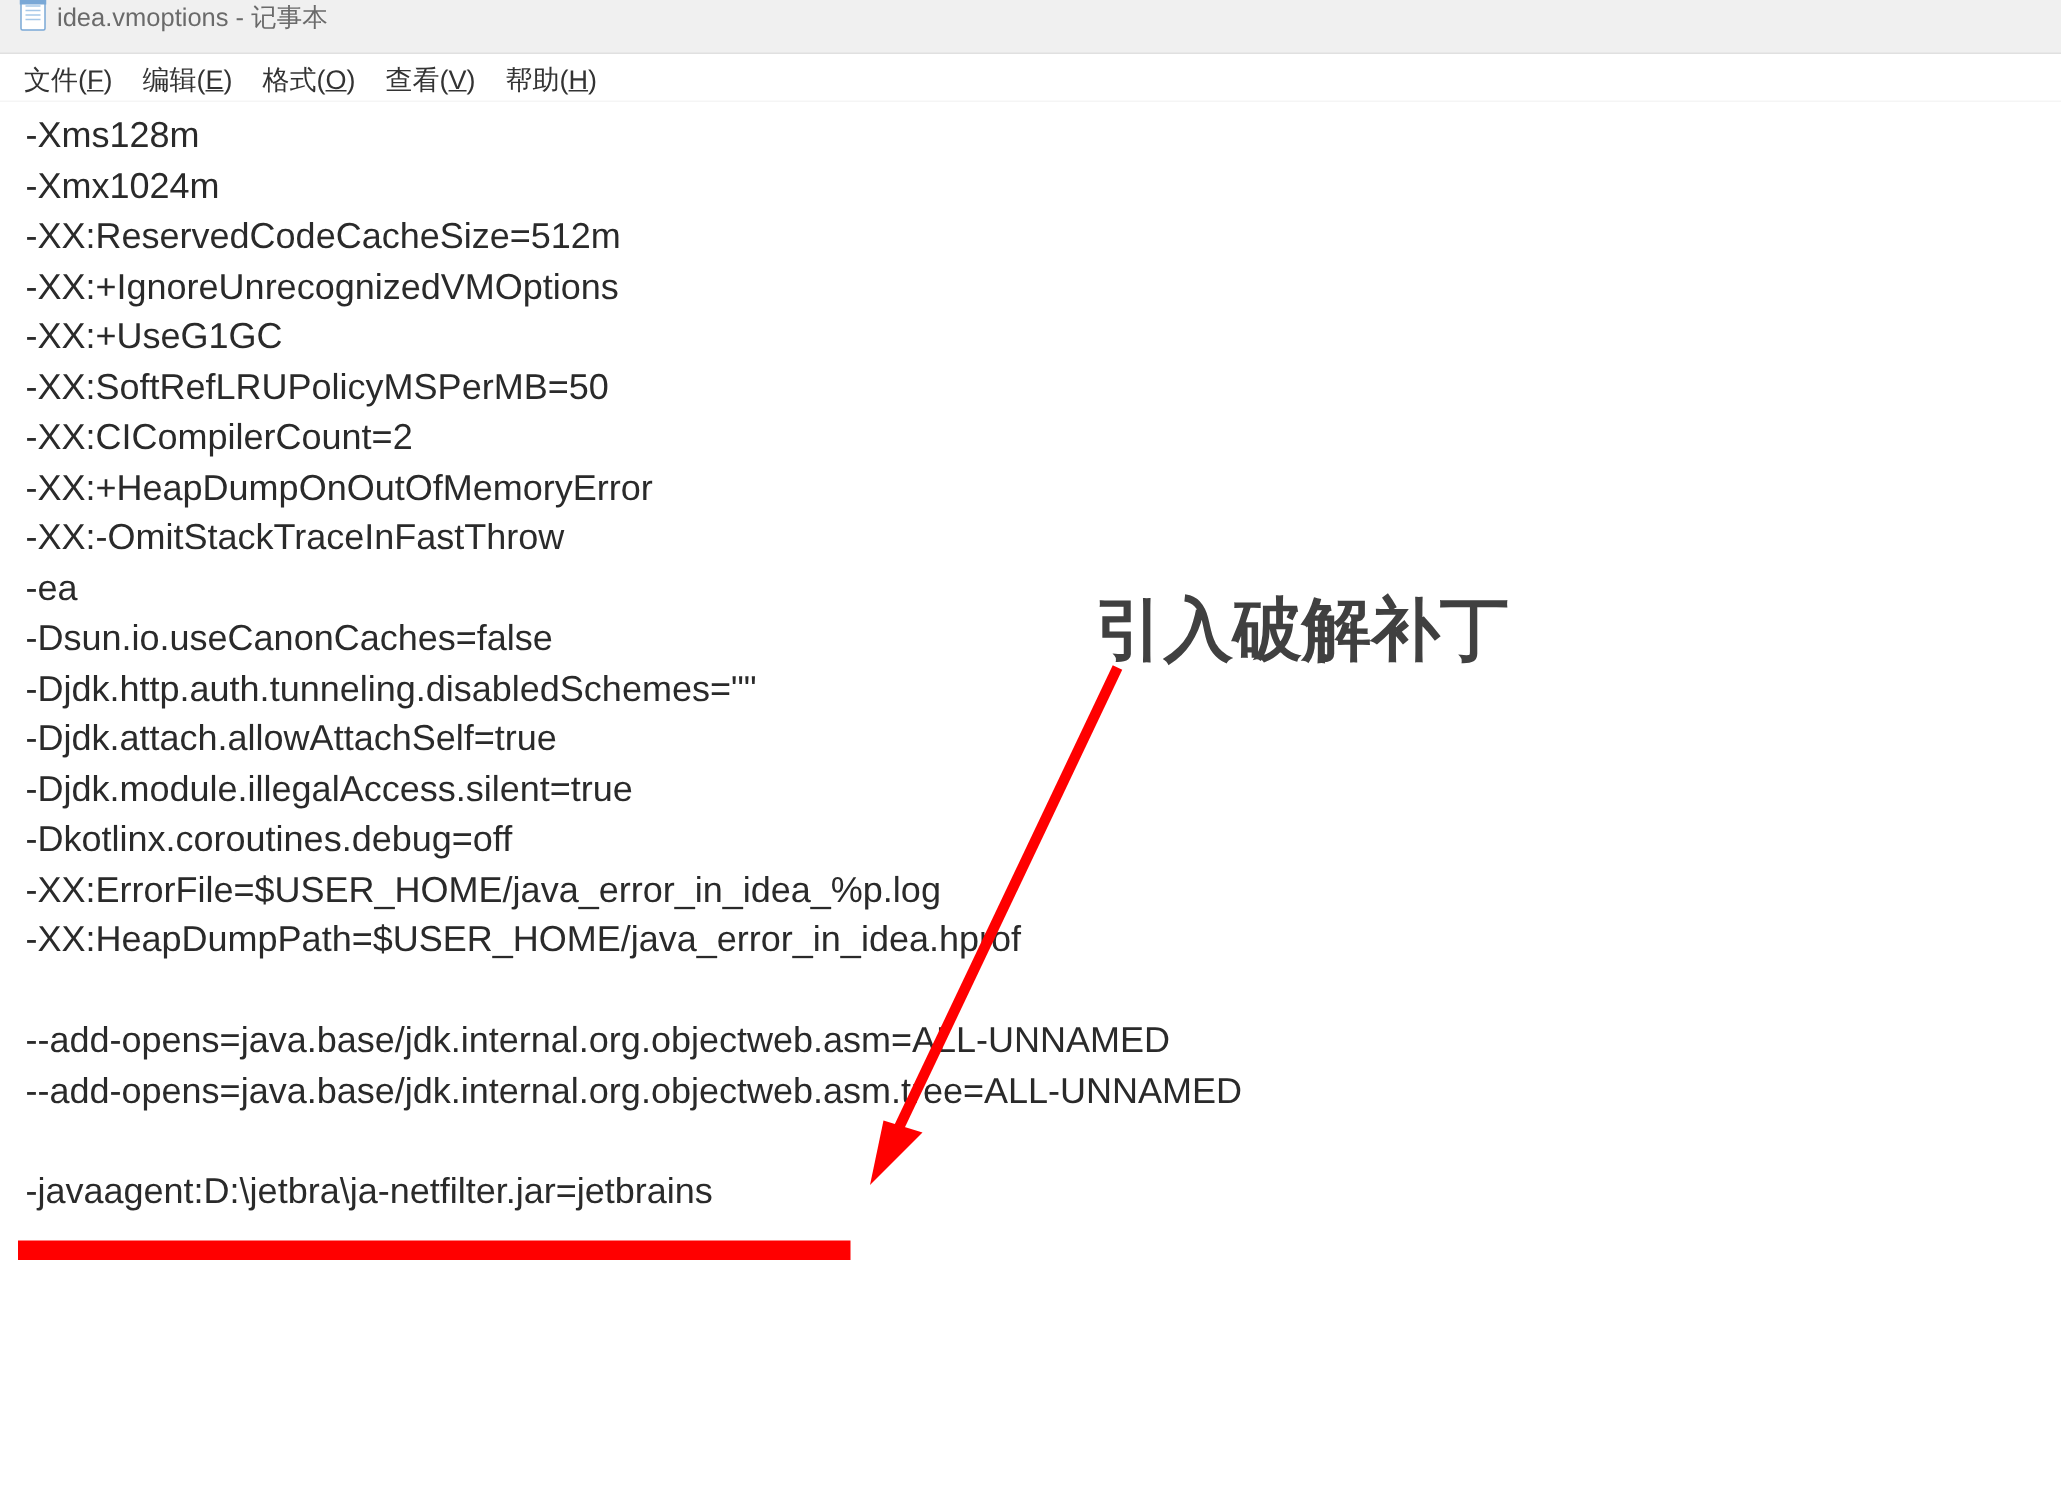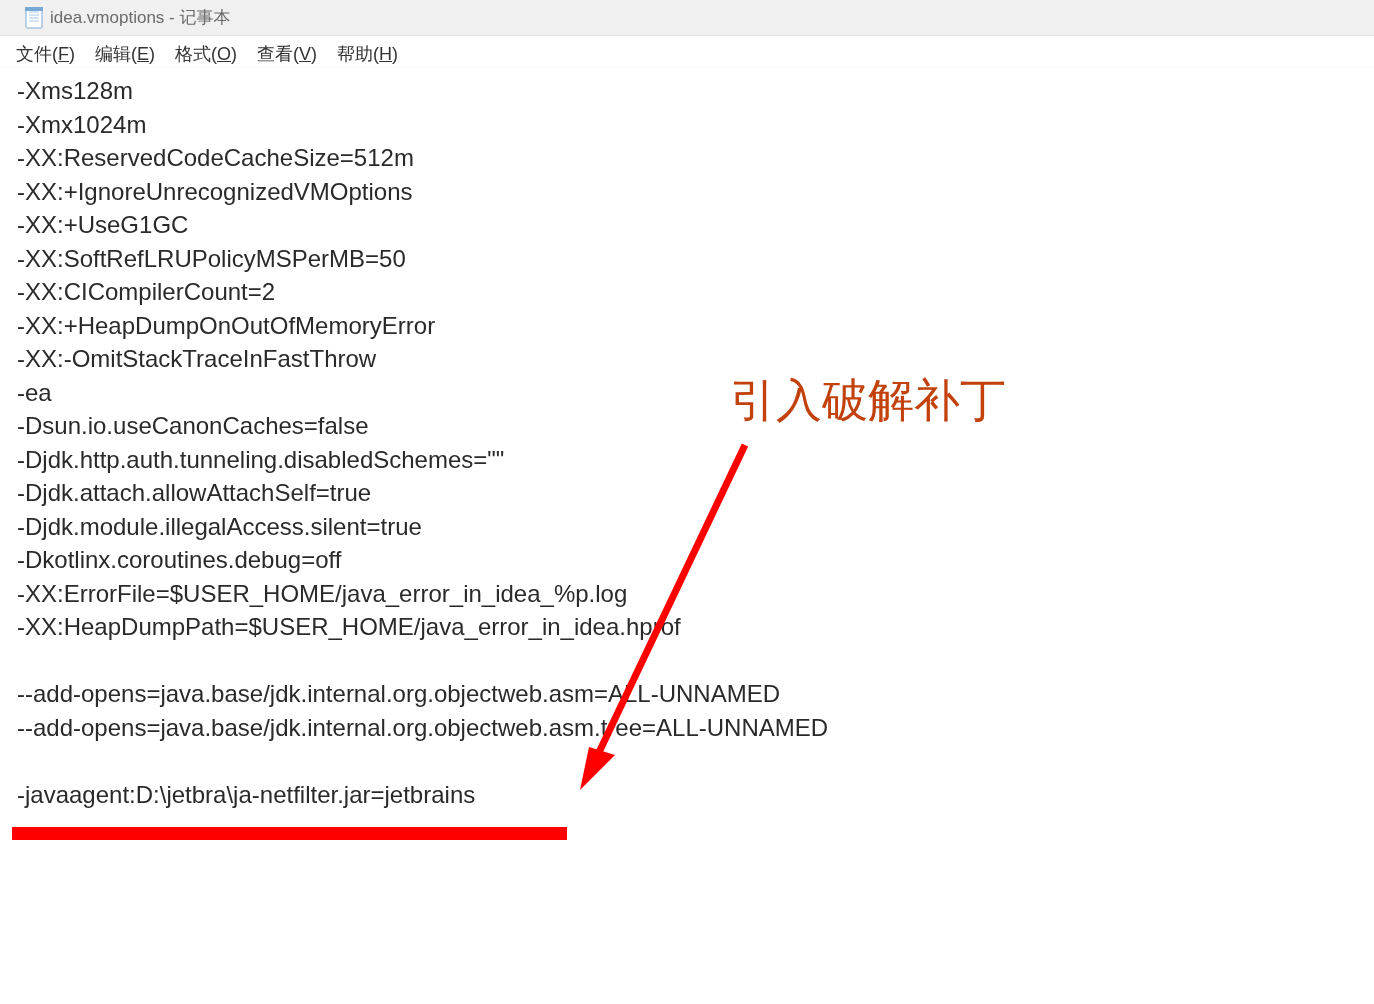--- a/index.html
+++ b/index.html
@@ -13,22 +13,22 @@
       width: 1374px;
       height: 1004px;
       position: relative;
       overflow: hidden;
     }
     .titlebar {
       height: 36px;
       background: #f0f0f0;
       border-bottom: 1px solid #e0e0e0;
       display: flex;
-      align-items: center;
-      padding-left: 24px;
+      align-items: flex-start;
+      padding-left: 12px;
     }
     .titlebar-icon {
       width: 20px;
       height: 20px;
       margin-right: 6px;
       display: inline-flex;
       align-items: center;
       justify-content: center;
     }
     .titlebar-icon svg {
@@ -36,21 +36,21 @@
       height: 22px;
     }
     .titlebar-text {
       color: #6a6a6a;
       font-size: 17px;
     }
     .menubar {
       height: 32px;
       background: #ffffff;
       display: flex;
-      align-items: center;
+      align-items: flex-end;
       padding: 4px 8px 0 8px;
       border-bottom: 1px solid #f5f5f5;
     }
     .menu-item {
       color: #333333;
       font-size: 18px;
       padding: 2px 8px;
       cursor: pointer;
       margin-right: 4px;
     }
@@ -60,25 +60,25 @@
     .content {
       padding: 6px 17px;
       font-size: 24px;
       line-height: 33.5px;
       color: #2a2a2a;
       white-space: pre;
       font-family: "Microsoft YaHei", Arial, sans-serif;
     }
     .annotation-label {
       position: absolute;
-      color: #c2410c;
+      color: #404040;
       font-size: 46px;
-      font-weight: 400;
+      font-weight: 700;
       left: 730px;
-      top: 370px;
+      top: 389px;
       font-family: "Microsoft YaHei", "SimSun", sans-serif;
     }
     .annotation-arrow {
       position: absolute;
       left: 565px;
       top: 435px;
       width: 200px;
       height: 360px;
       pointer-events: none;
     }

